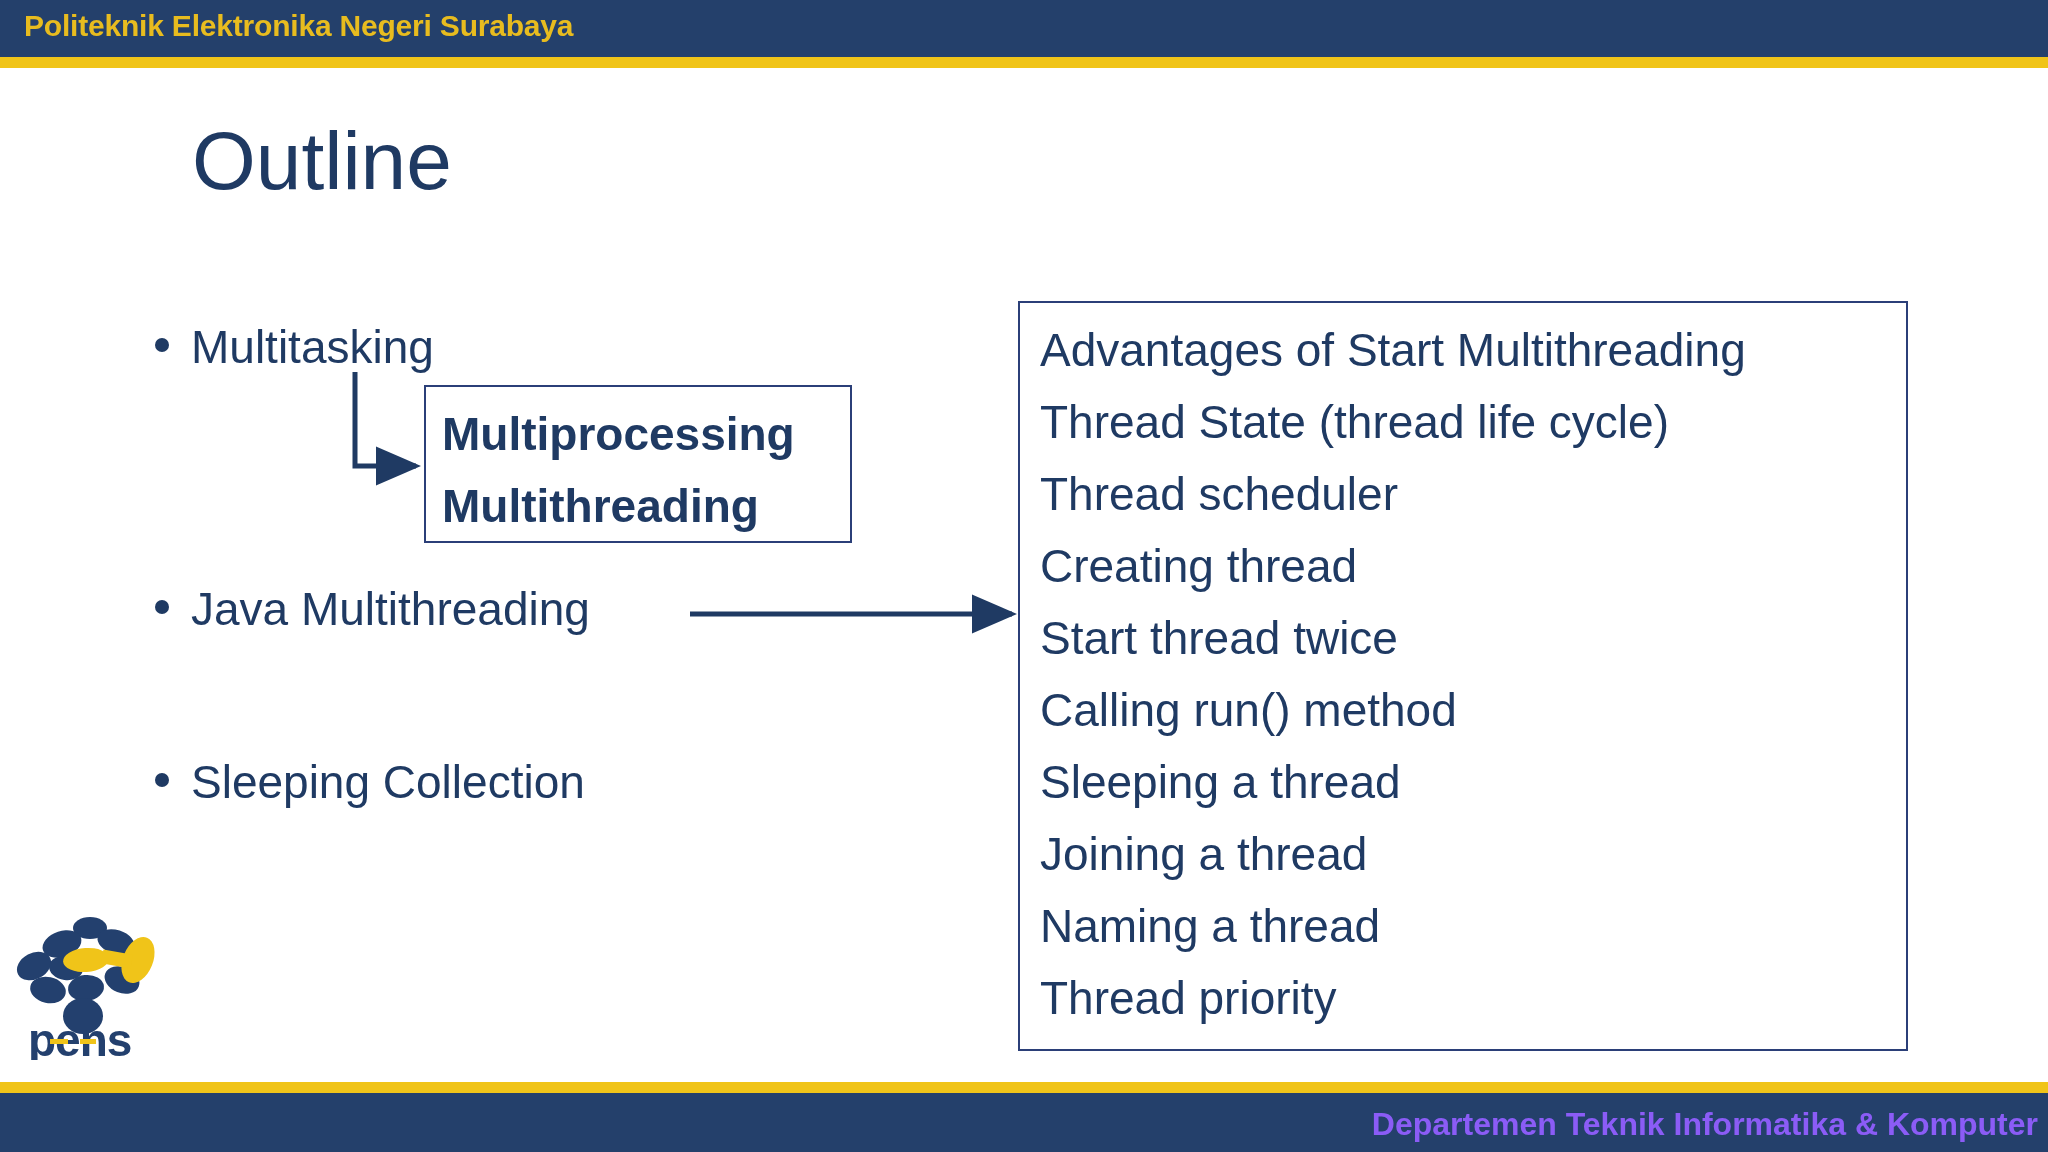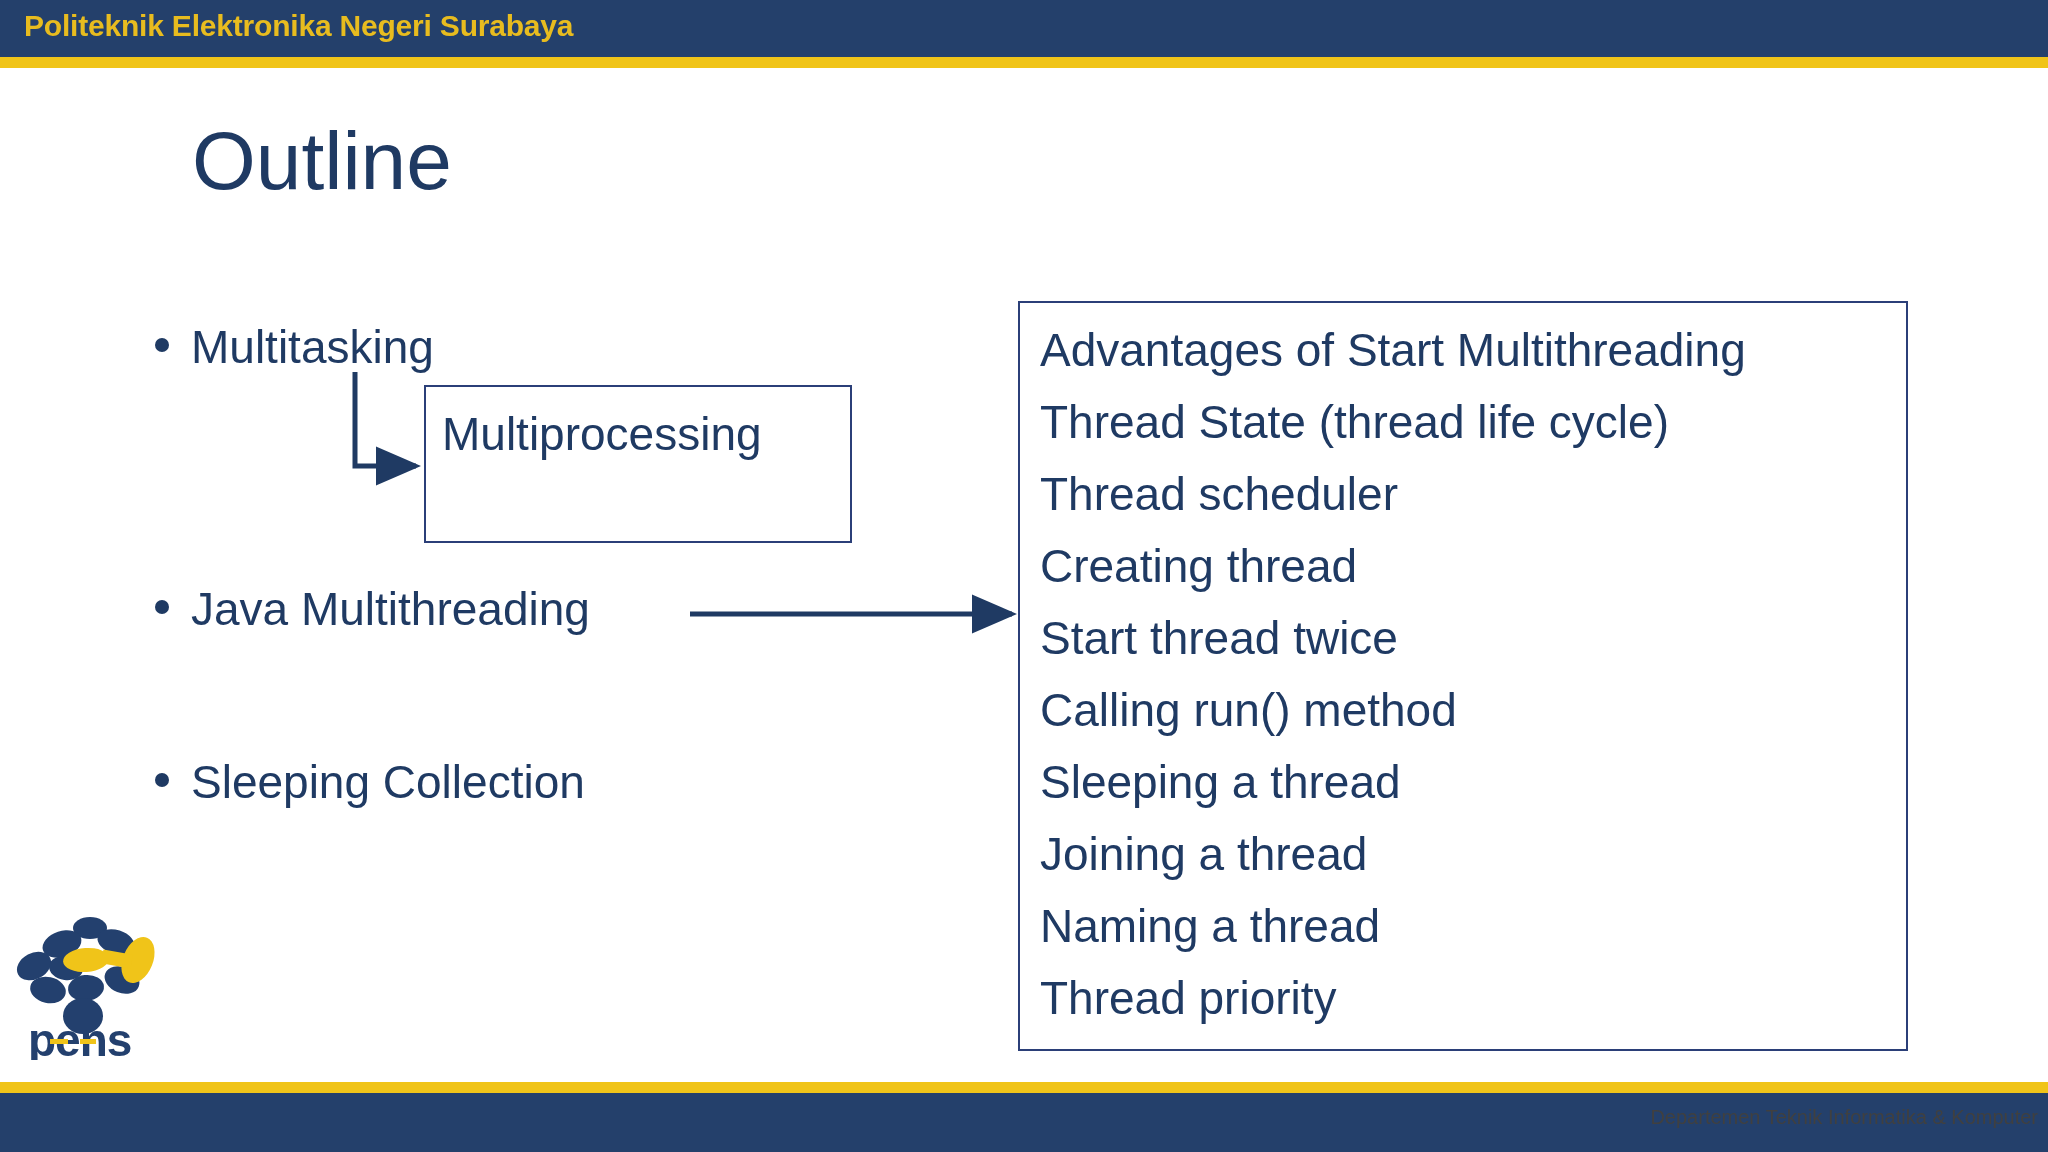--- a/index.html
+++ b/index.html
@@ -70,23 +70,23 @@
     left: 0;
     top: 1093px;
     width: 2048px;
     height: 59px;
     background: #24406b;
   }
   .footer-title {
     position: absolute;
     right: 26px;
     top: 1106px;
-    font-size: 20px;
-    font-weight: normal;
-    color: #404040;
+    font-size: 32px;
+    font-weight: bold;
+    color: #8b5cf6;
     white-space: nowrap;
   }
 
   
   .slide-title {
     position: absolute;
     left: 152px;
     top: 120px;
     font-size: 82px;
     font-weight: 300;
@@ -134,20 +134,21 @@
   }
   .small-box-text {
     position: absolute;
     left: 442px;
     top: 398px;
     width: 400px;
     color: #1f3a63;
     font-size: 46px;
     line-height: 72px;
     white-space: nowrap;
+    font-weight: bold;
   }
 
   
   .big-box {
     position: absolute;
     left: 1018px;
     top: 301px;
     width: 890px;
     height: 750px;
     border: 2px solid #2b3f78;
@@ -209,20 +210,21 @@
   </div>
 
   <div class="bullet-row" id="bullet-2">
     <span class="bullet-dot"></span>
     <span>Sleeping Collection</span>
   </div>
 
   <div class="small-box"></div>
   <div class="small-box-text">
     <div>Multiprocessing</div>
+    <div>Multithreading</div>
   </div>
 
   <div class="big-box"></div>
   <div class="big-box-list">
     <div class="li">Advantages of Start Multithreading</div>
     <div class="li">Thread State (thread life cycle)</div>
     <div class="li">Thread scheduler</div>
     <div class="li">Creating thread</div>
     <div class="li">Start thread twice</div>
     <div class="li">Calling run() method</div>

